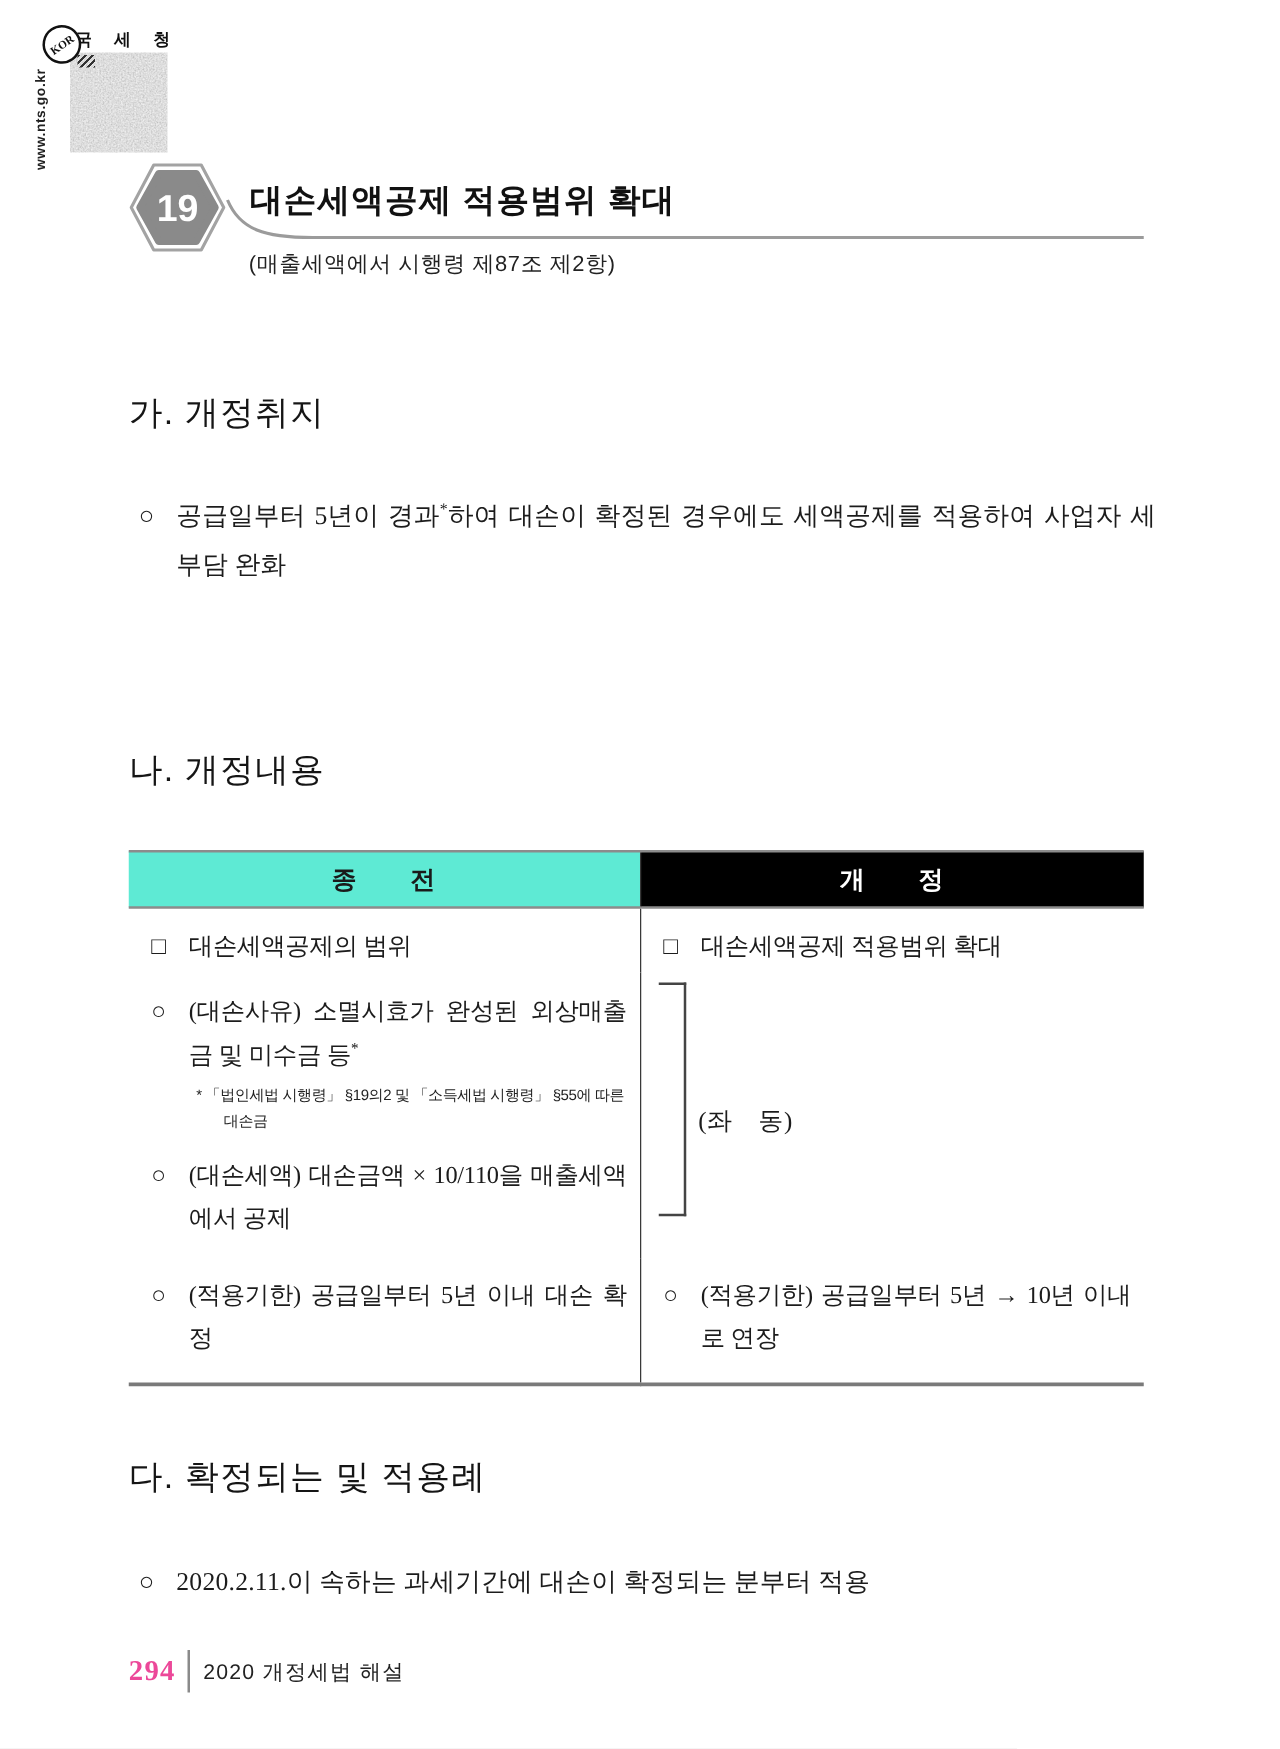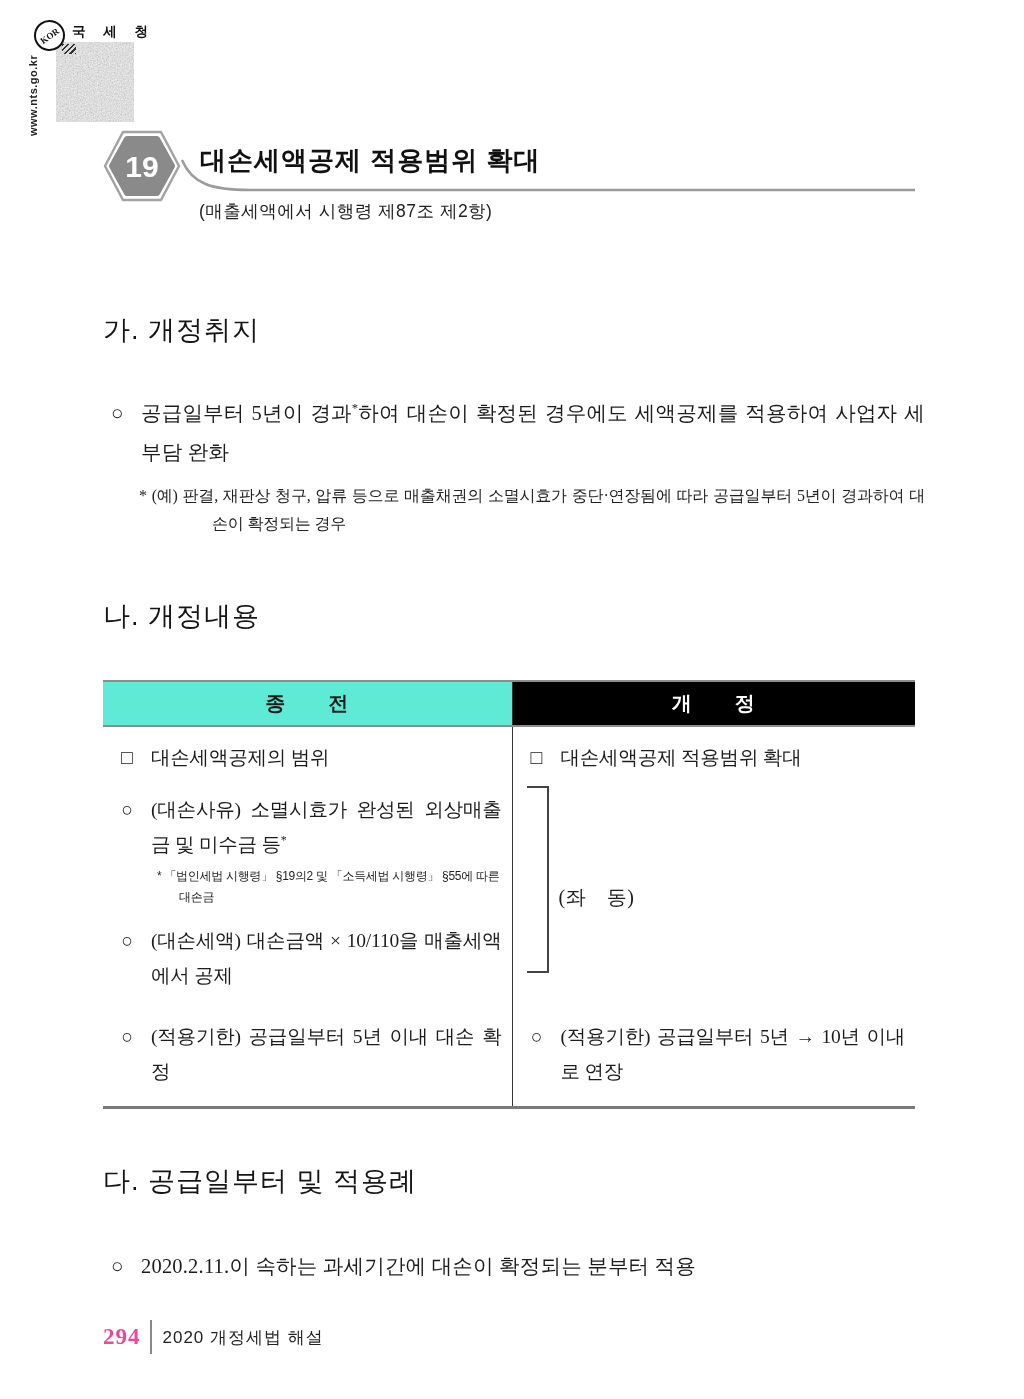--- a/index.html
+++ b/index.html
@@ -13,21 +13,21 @@
   
   .logo{position:absolute;left:28px;top:12px;width:120px;height:112px;}
   .stamp-circle{
     position:absolute;left:6px;top:8px;width:27px;height:27px;border:2.5px solid #111;
     border-radius:50%;display:flex;align-items:center;justify-content:center;
     transform:rotate(-35deg);background:#fff;z-index:2;
   }
   .stamp-circle span{font-size:9px;font-weight:bold;letter-spacing:0;color:#111;}
   .stamp-hatch{position:absolute;left:34px;top:32px;width:14px;height:10px;z-index:2;
     background:repeating-linear-gradient(135deg,#333 0 1.5px,transparent 1.5px 4px);}
-  .agency{position:absolute;left:44px;top:11px;font-size:13.5px;font-weight:bold;
+  .agency{position:absolute;left:32px;top:11px;font-size:13.5px;font-weight:bold;
     letter-spacing:7px;color:#111;white-space:nowrap;}
   .url-vert{position:absolute;left:-1px;top:32px;height:92px;width:14px;
     writing-mode:vertical-rl;transform:rotate(180deg);
     font-size:11px;font-weight:bold;color:#222;letter-spacing:.5px;}
   .noise{position:absolute;left:28px;top:30px;width:78px;height:80px;}
 
   
   .hexbadge{position:absolute;left:102px;top:127px;width:80px;height:78px;}
   .swoosh{position:absolute;left:176px;top:148px;width:742px;height:48px;}
   .doc-title{position:absolute;left:200px;top:143px;font-size:26px;font-weight:bold;
@@ -116,21 +116,20 @@
   </svg>
   <div class="doc-title sans">대손세액공제 적용범위 확대</div>
   <div class="doc-subtitle sans">(매출세액에서 시행령 제87조 제2항)</div>
 
   <div class="sec" id="sec-a">
     <div class="section-heading sans">가. 개정취지</div>
     <div class="bullet">
       <span class="mk">○</span>
       <span class="tx"><span>공급일부터 5년이 경과</span><sup>*</sup><span>하여 대손이 확정된 경우에도 세액공제를 적용하여 사업자 세부담 완화</span></span>
     </div>
-    <div class="afoot">* (예) 판결, 재판상 청구, 압류 등으로 매출채권의 소멸시효가 중단·연장됨에 따라 공급일부터 5년이 경과하여 대손이 확정되는 경우</div>
   </div>
 
   <div class="sec" id="sec-b">
     <div class="section-heading sans">나. 개정내용</div>
 
     <table class="cmp">
       <colgroup>
           <col class="c1">
           <col class="c2">
         </colgroup>
@@ -184,21 +183,21 @@
               <span class="mk">○</span>
               <span class="tx">(적용기한) 공급일부터 5년 → 10년 이내로 연장</span>
             </div>
           </td>
         </tr>
       </tbody>
     </table>
   </div>
 
   <div class="sec" id="sec-c">
-    <div class="section-heading sans">다. 공급일부터 및 적용례</div>
+    <div class="section-heading sans">다. 확정되는 및 적용례</div>
     <div class="bullet" style="margin-top:48px;">
       <span class="mk">○</span>
       <span class="tx" style="text-align:left;">2020.2.11.이 속하는 과세기간에 대손이 확정되는 분부터 적용</span>
     </div>
   </div>
 
   <div class="footer">
     <span class="page-num">294</span>
     <span class="foot-div"></span>
     <span class="book-title sans">2020 개정세법 해설</span>

